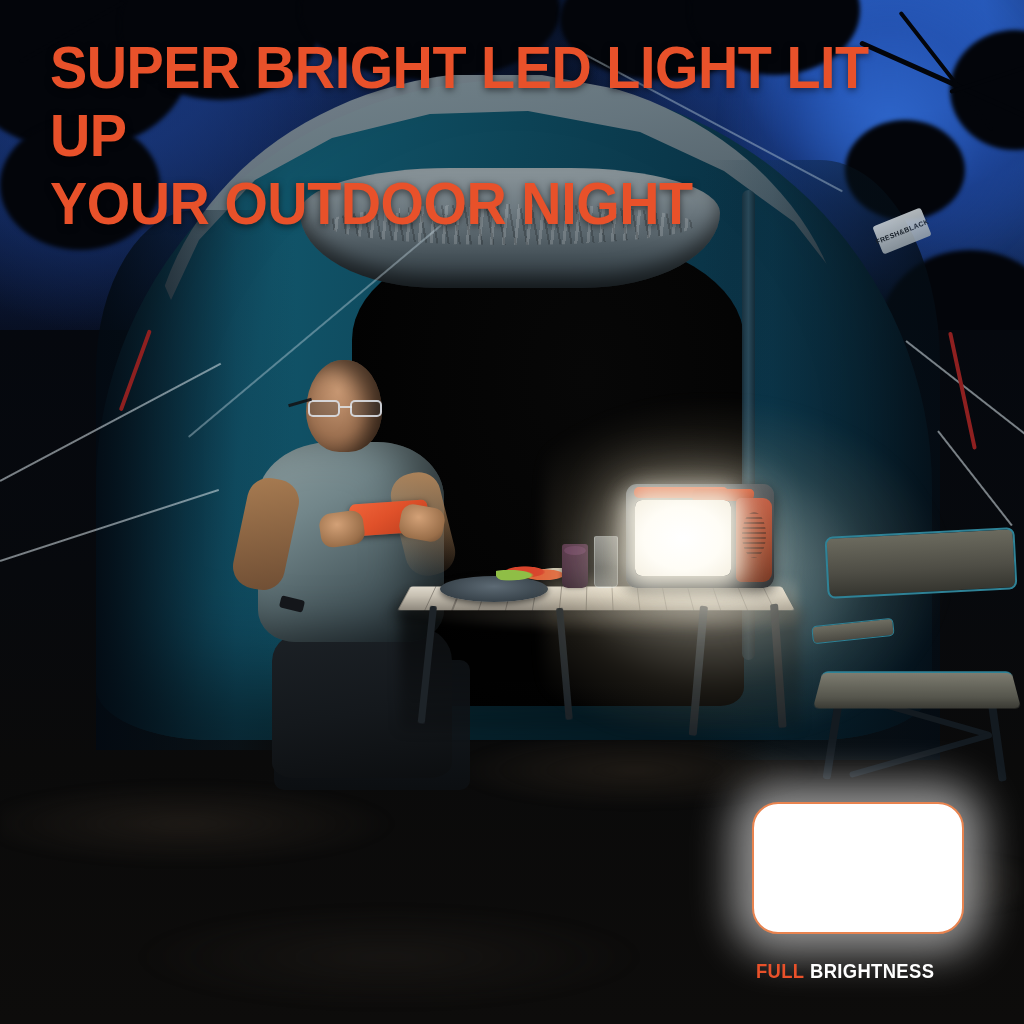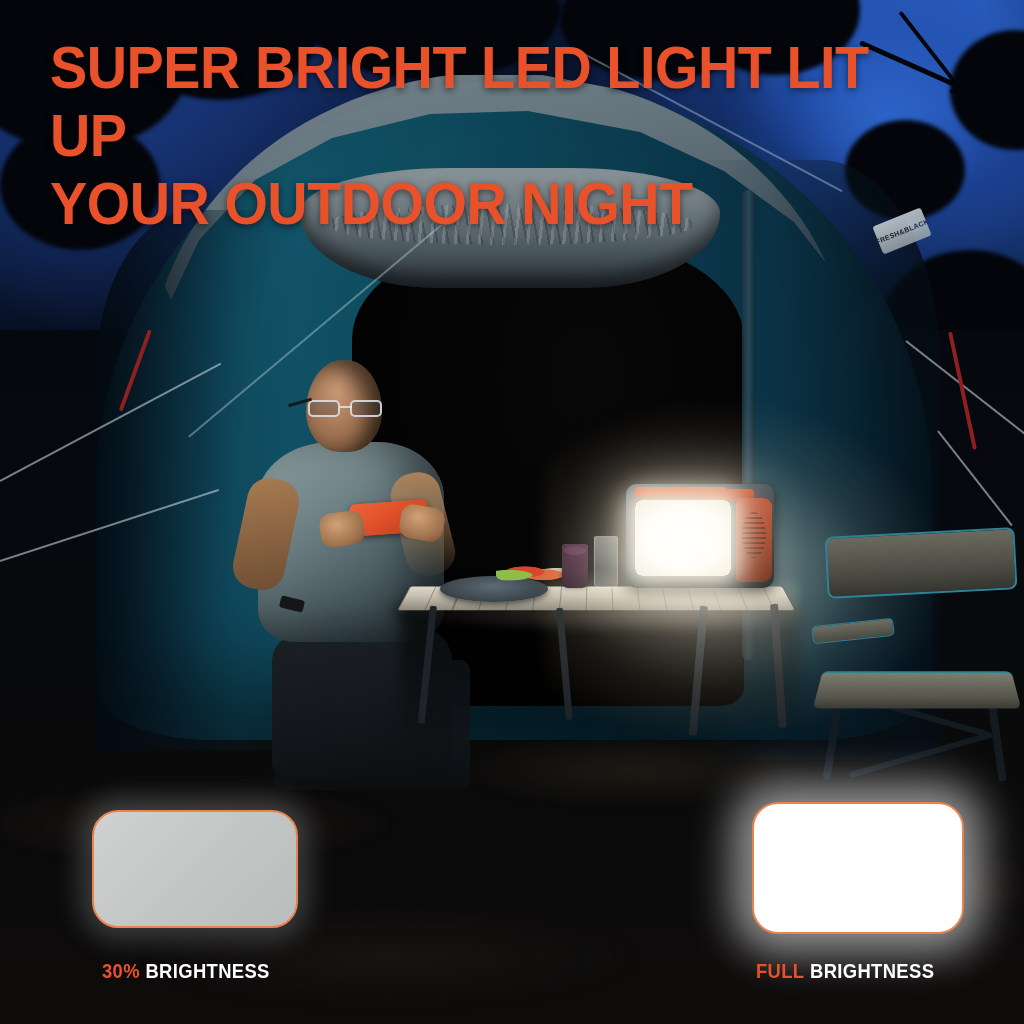--- a/index.html
+++ b/index.html
@@ -478,26 +478,20 @@
     <div class="chair-seat"></div>
     <div class="chair-arm"></div>
     <div class="chair-back"></div>
   </div>
 
   <div class="headline">SUPER BRIGHT LED LIGHT LIT UP
 YOUR OUTDOOR NIGHT</div>
 
   <div class="panels">
 
-    <div class="panel-item" id="panel-30">
-      <div class="panel-box"></div>
-      <div class="panel-caption">
-        <span class="cap-level">30%</span><span>&nbsp;</span><span class="cap-word">BRIGHTNESS</span>
-      </div>
-    </div>
 
 
     <div class="panel-item" id="panel-full">
       <div class="panel-box"></div>
       <div class="panel-caption">
         <span class="cap-level">FULL</span><span>&nbsp;</span><span class="cap-word">BRIGHTNESS</span>
       </div>
     </div>
 
   </div>

